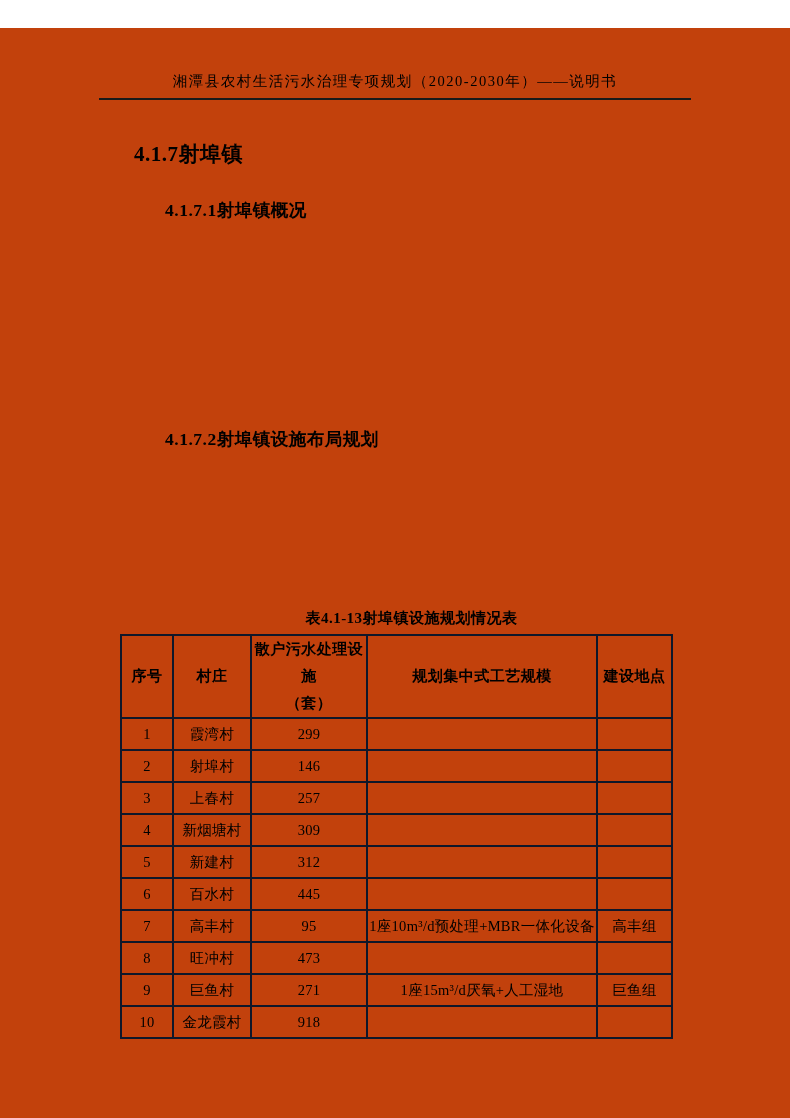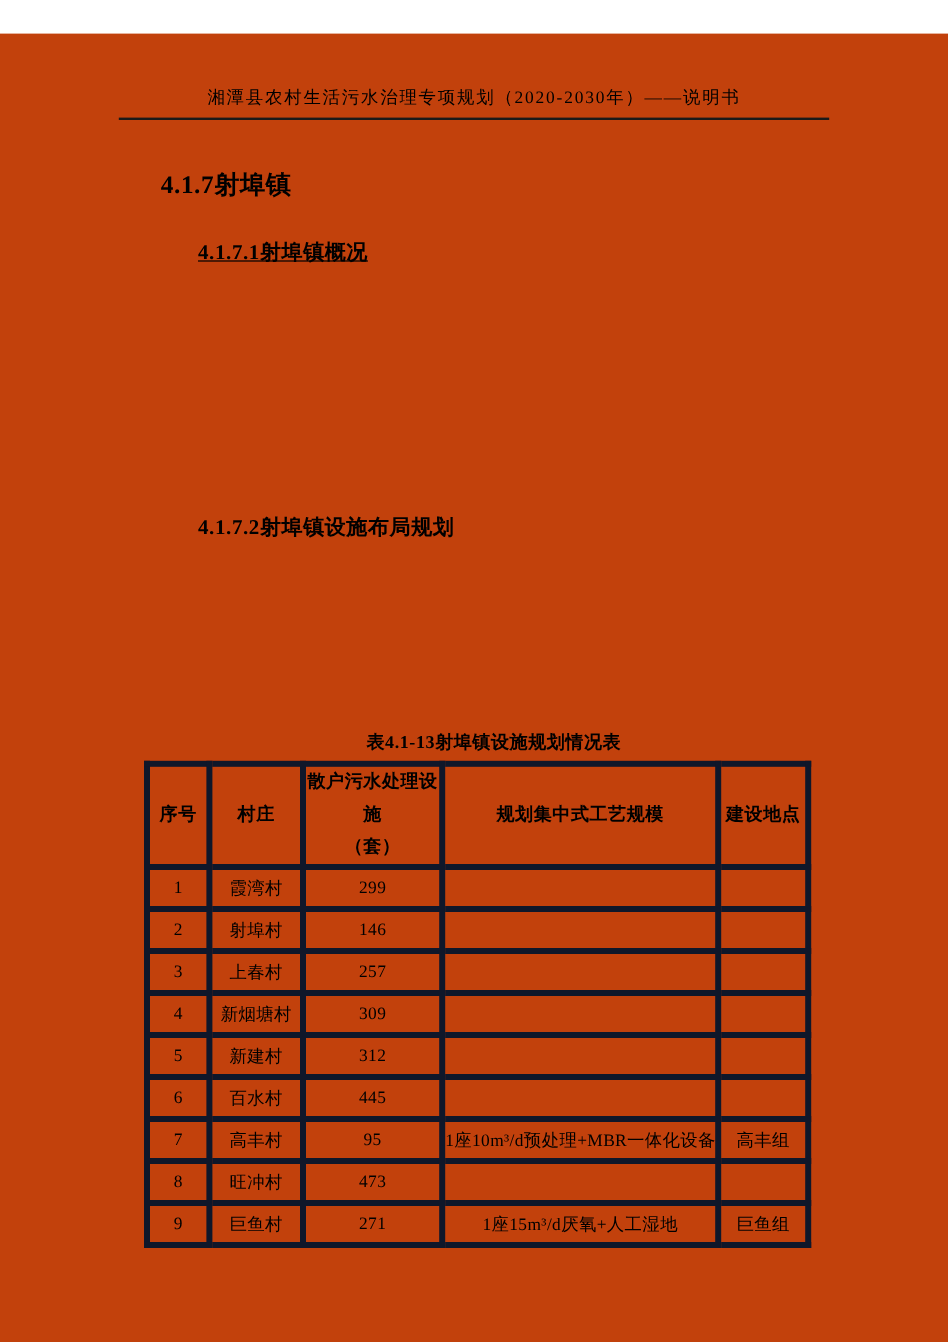--- a/index.html
+++ b/index.html
@@ -45,21 +45,21 @@
     font-weight: bold;
     letter-spacing: 0.5px;
   }
   .h-l2 {
     position: absolute;
     left: 165px;
     font-size: 17.5px;
     font-weight: bold;
     letter-spacing: 0.5px;
   }
-  .h-overview { top: 170px; text-decoration: underline; }
+  .h-overview { top: 170px; }
   .h-layout   { top: 399px; }
   
   .para {
     position: absolute;
     left: 120px;
     width: 551px;
     font-size: 16px;
     line-height: 30px;
     text-align: justify;
     text-align-last: left;
@@ -83,21 +83,21 @@
     position: absolute;
     top: 606px;
     left: 120px;
     width: 551px;
     border-collapse: collapse;
     table-layout: fixed;
     border: 2px solid #000000;
   }
   table.facilities th,
   table.facilities td {
-    border: 5px solid #0f172a;
+    border: 2px solid #0f172a;
     text-align: center;
     vertical-align: middle;
     padding: 0 0;
     overflow: hidden;
   }
   table.facilities th {
     font-size: 15px;
     font-weight: bold;
     height: 62px;
     white-space: pre-line;
@@ -213,17 +213,24 @@
           <td></td>
           <td></td>
         </tr>
         <tr>
           <td>9</td>
           <td>巨鱼村</td>
           <td>271</td>
           <td>1座15m³/d厌氧+人工湿地</td>
           <td>巨鱼组</td>
         </tr>
+        <tr>
+          <td>10</td>
+          <td>金龙霞村</td>
+          <td>918</td>
+          <td></td>
+          <td></td>
+        </tr>
       </tbody>
   </table>
 
 
 </div>
 
 </body></html>

